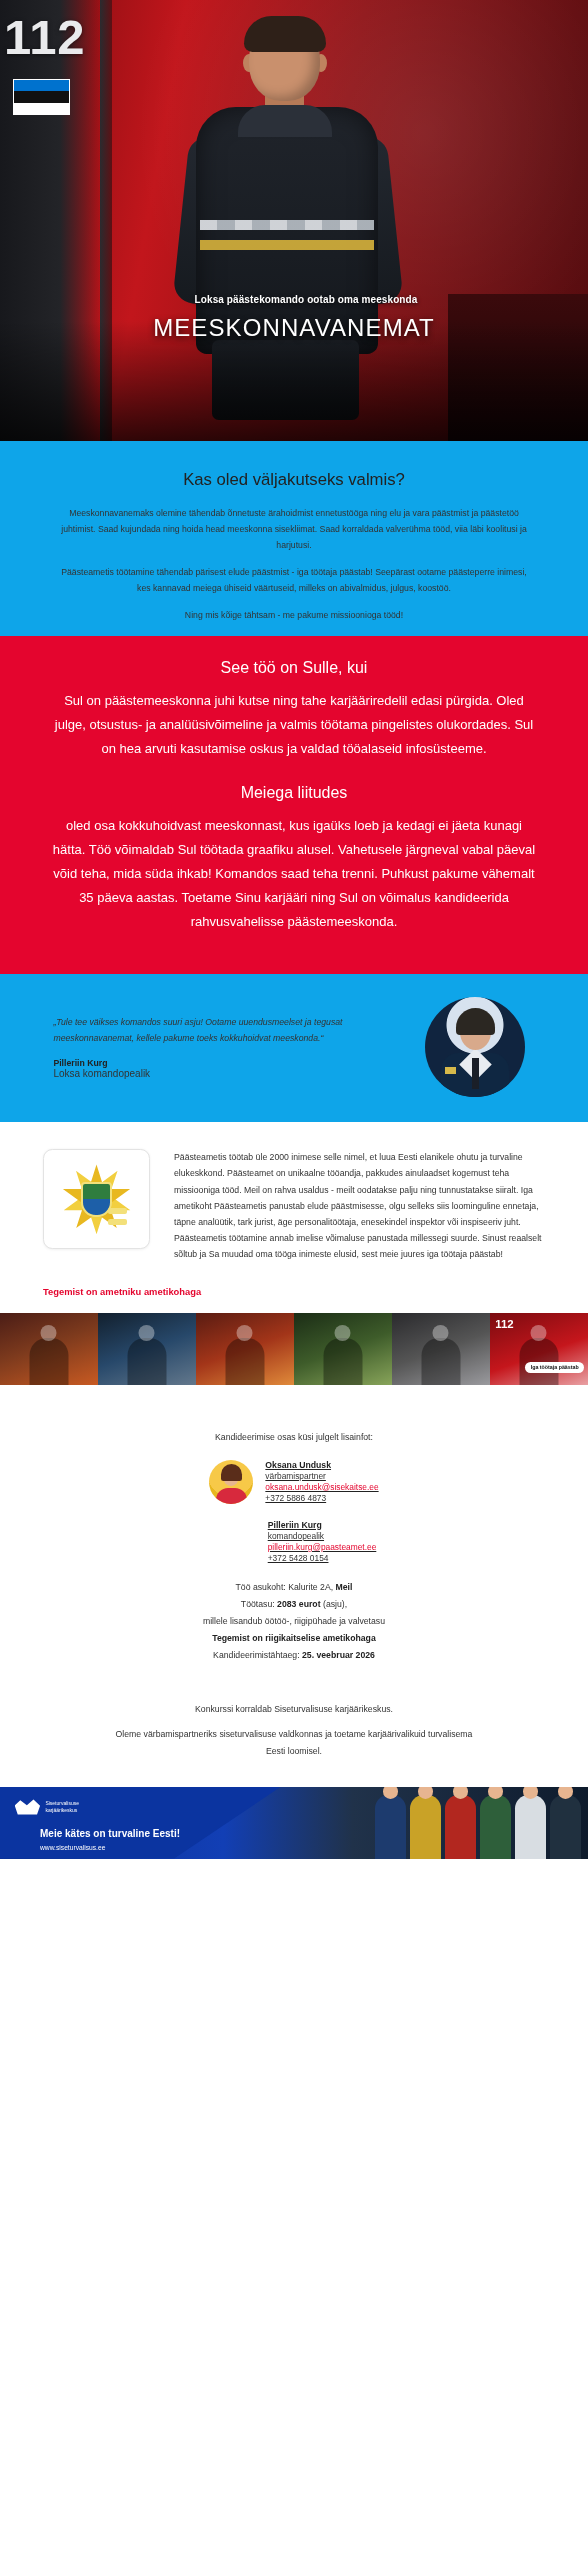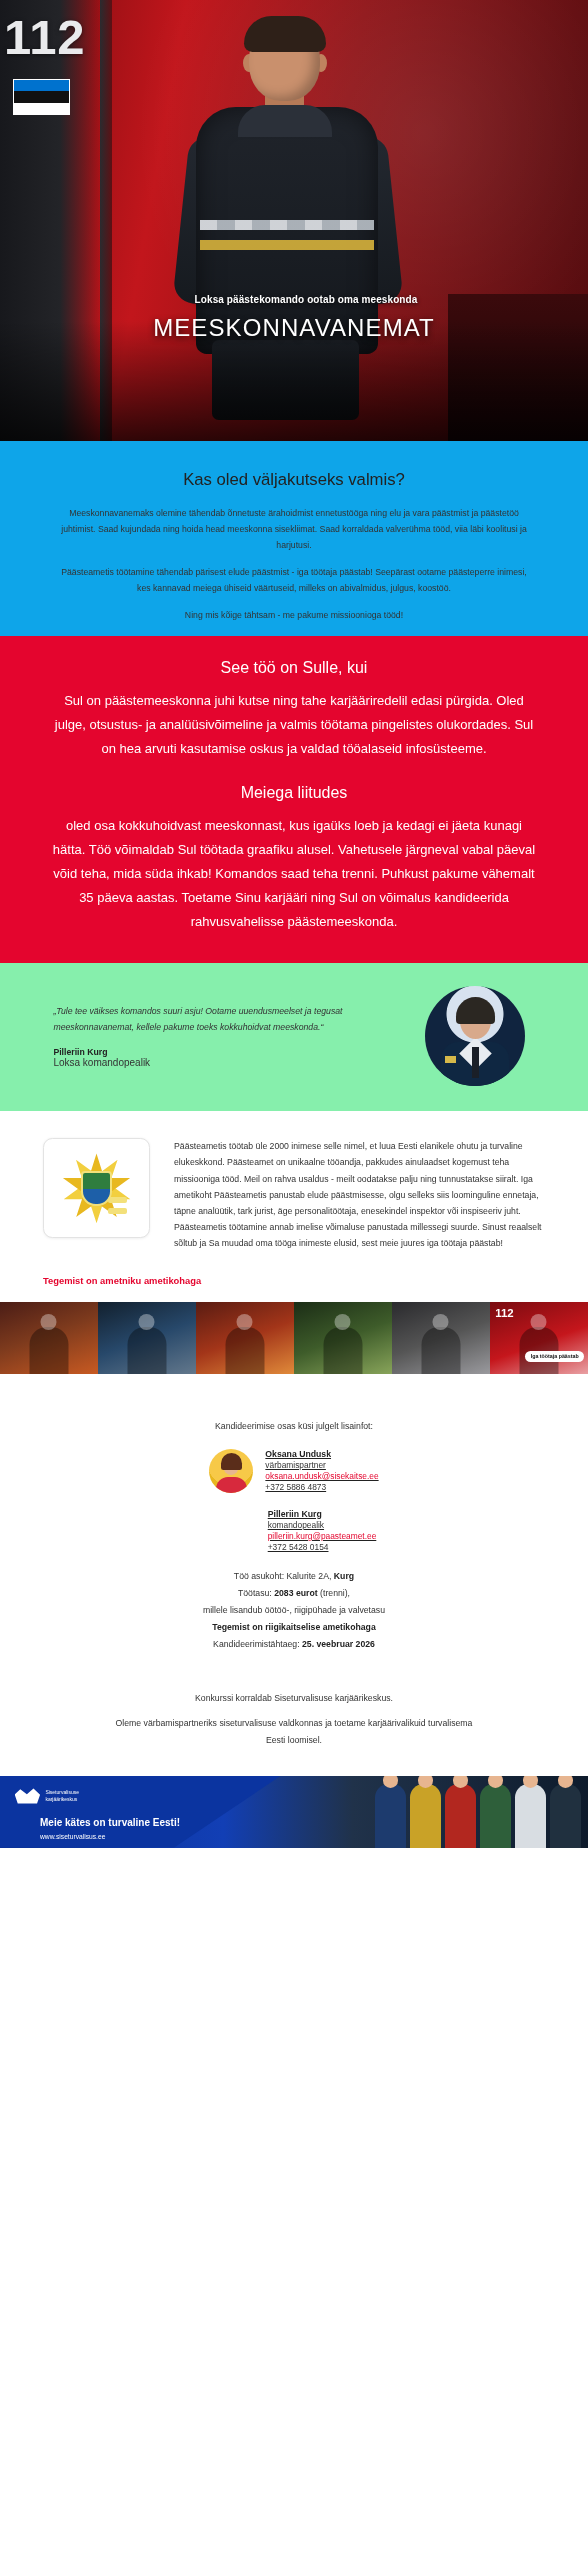--- a/index.html
+++ b/index.html
@@ -111,28 +111,28 @@
     text-shadow: 0 2px 6.7px rgba(0,0,0,.85);
   }
 
   
   .sec-white { background:#0ea5e9; padding: 29px 57px 13px; text-align:center; }
   .sec-white h2 { font-size: 16.7px; font-weight: normal; color:#222; margin-bottom: 14.7px; }
   .sec-white p { font-size: 8.7px; line-height: 1.85; color:#333; margin-bottom: 10.7px; }
   .sec-white p:last-child { margin-bottom: 0; }
 
   
-  .sec-red { background:#e4052e; color:#fff; padding: 23px 51px 29px; text-align:center; }
+  .sec-red { background:#e4052e; color:#fff; padding: 23px 51px 40px; text-align:center; }
   .sec-red h2 { font-size: 16px; font-weight: normal; margin-bottom: 12px; color:#fff; }
   .sec-red h2.second { margin-top: 23px; }
   .sec-red p { font-size: 13px; line-height: 1.85; }
 
   
   .sec-quote {
-    background:#86efac; padding: 23px 40px 25.4px;
+    background:#0ea5e9; padding: 23px 40px 25.4px;
     display:flex; align-items:center; gap: 36px;
   }
   .quote-text { flex: 1; padding-left: 13.4px; }
   .quote-text .q {
     font-size: 8.7px; font-style: italic; line-height: 1.8; color:#333; margin-bottom: 12px;
   }
   .quote-text .qname { font-size: 8.7px; font-weight: bold; color:#222; }
   .quote-text .qrole { font-size: 10px; color:#333; }
   .quote-photo {
     width: 100px; height: 100px; border-radius: 50%;
@@ -381,26 +381,26 @@
         <div class="cname">Pilleriin Kurg</div>
         <div class="crole">komandopealik</div>
         <div class="cmail">pilleriin.kurg@paasteamet.ee</div>
         <div class="cphone">+372 5428 0154</div>
       </div>
     </div>
 
     <div class="details">
       <div>
         <span>Töö asukoht: Kalurite 2A,</span>
-        <strong>Kurg</strong>
+        <strong>Meil</strong>
       </div>
       <div>
         <span>Töötasu:</span>
         <strong>2083 eurot</strong>
-        <span>(trenni),</span>
+        <span>(asju),</span>
       </div>
       <div>millele lisandub öötöö-, riigipühade ja valvetasu</div>
       <div><strong>Tegemist on riigikaitselise ametikohaga</strong></div>
       <div>
         <span>Kandideerimistähtaeg:</span>
         <strong>25. veebruar 2026</strong>
       </div>
     </div>
   </section>
 

